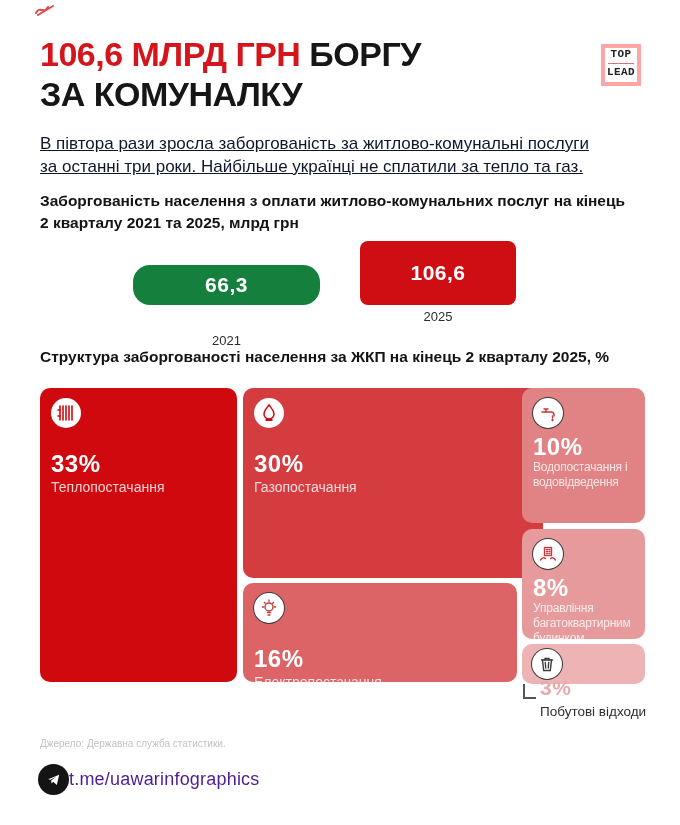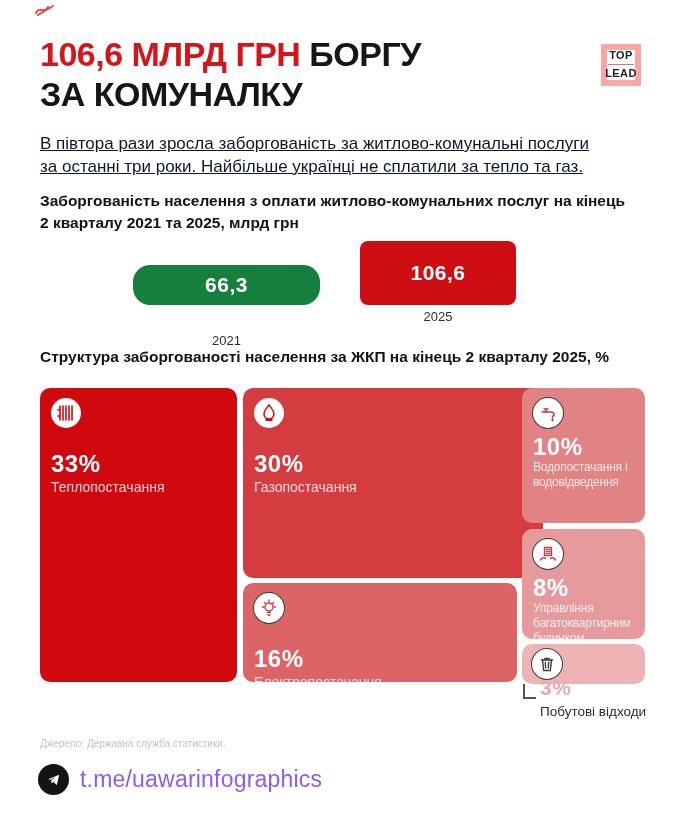--- a/index.html
+++ b/index.html
@@ -6,22 +6,22 @@
   body{
     width:680px;height:825px;position:relative;background:#ffffff;
     font-family:"Liberation Sans",sans-serif;color:#1a1a1a;overflow:hidden;
   }
   .abs{position:absolute;}
 
   
   .scribble{left:34px;top:3px;}
   .title{left:40px;top:34px;font-weight:bold;font-size:34px;line-height:40px;letter-spacing:-0.5px;color:#161616;}
   .title .accent{color:#d4161c;}
-  .logo-box{left:601px;top:44px;width:40px;height:42px;border:6px solid #fca5a5;box-sizing:border-box;
-    display:flex;flex-direction:column;align-items:center;justify-content:flex-end;background:#fff;}
+  .logo-box{left:601px;top:44px;width:40px;height:42px;border:4px solid #fca5a5;box-sizing:border-box;
+    display:flex;flex-direction:column;align-items:center;justify-content:flex-start;background:#fff;font-family:Liberation Mono, monospace;}
   .logo-box span{font-size:11px;font-weight:bold;letter-spacing:0.4px;color:#222;line-height:13px;}
   .logo-divider{width:26px;border-top:1.5px solid #d4777c;margin:2px 0;}
 
   
   .intro{left:40px;top:132px;font-size:17px;line-height:23px;color:#0f172a;text-decoration:underline;}
   .h-bold{font-weight:bold;font-size:15.5px;line-height:22px;color:#141414;}
   .heading1{left:40px;top:190px;width:620px;}
   .heading2{left:40px;top:346px;width:620px;}
 
   
@@ -50,21 +50,21 @@
   .elbow{position:absolute;left:483px;top:296px;width:11px;height:13px;
     border-left:2px solid #555;border-bottom:2px solid #555;}
   .pct-out{position:absolute;left:500px;top:288px;font-weight:bold;font-size:21px;letter-spacing:0.5px;}
   .label-out{position:absolute;left:500px;top:316px;font-size:13.5px;color:#2e2e2e;white-space:nowrap;}
 
   
   .source{left:40px;top:738px;font-size:10px;color:#c2c2c2;}
   .footer{left:38px;top:764px;display:flex;align-items:center;}
   .tg-circle{width:31px;height:31px;border-radius:50%;background:#141414;display:flex;
     align-items:center;justify-content:center;}
-  .channel{margin-left:11px;font-size:23px;color:#8b5cf6;letter-spacing:0.2px;}
+  .channel{font-size:18px;color:#4c1d95;letter-spacing:0.2px;}
 </style>
 </head>
 <body>
 
 <span class="abs scribble">
   <svg width="24" height="14" viewBox="0 0 24 14">
       <path d="M2 10 C6 2 10 12 14 4 M4 12 L19 3" stroke="#e04a50" stroke-width="2" fill="none" stroke-linecap="round"></path>
     </svg>
 </span>
 

